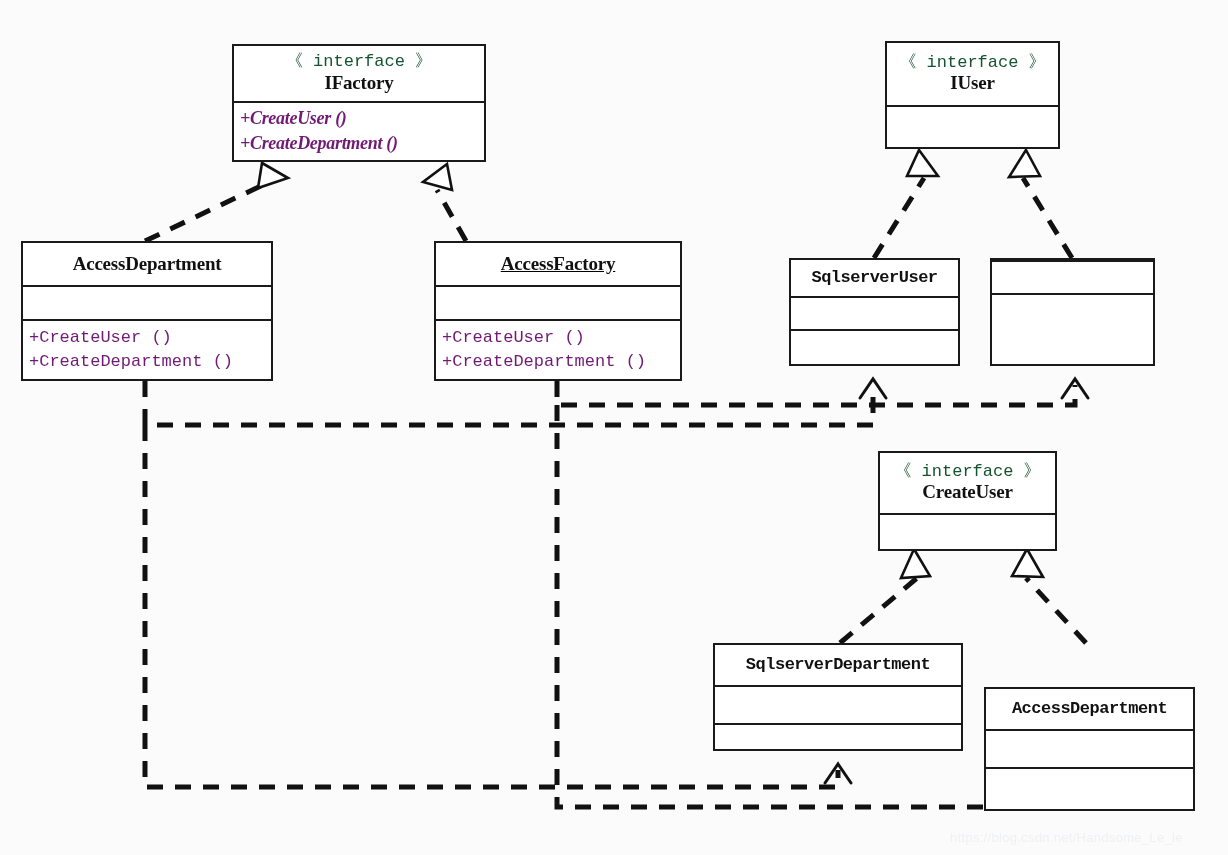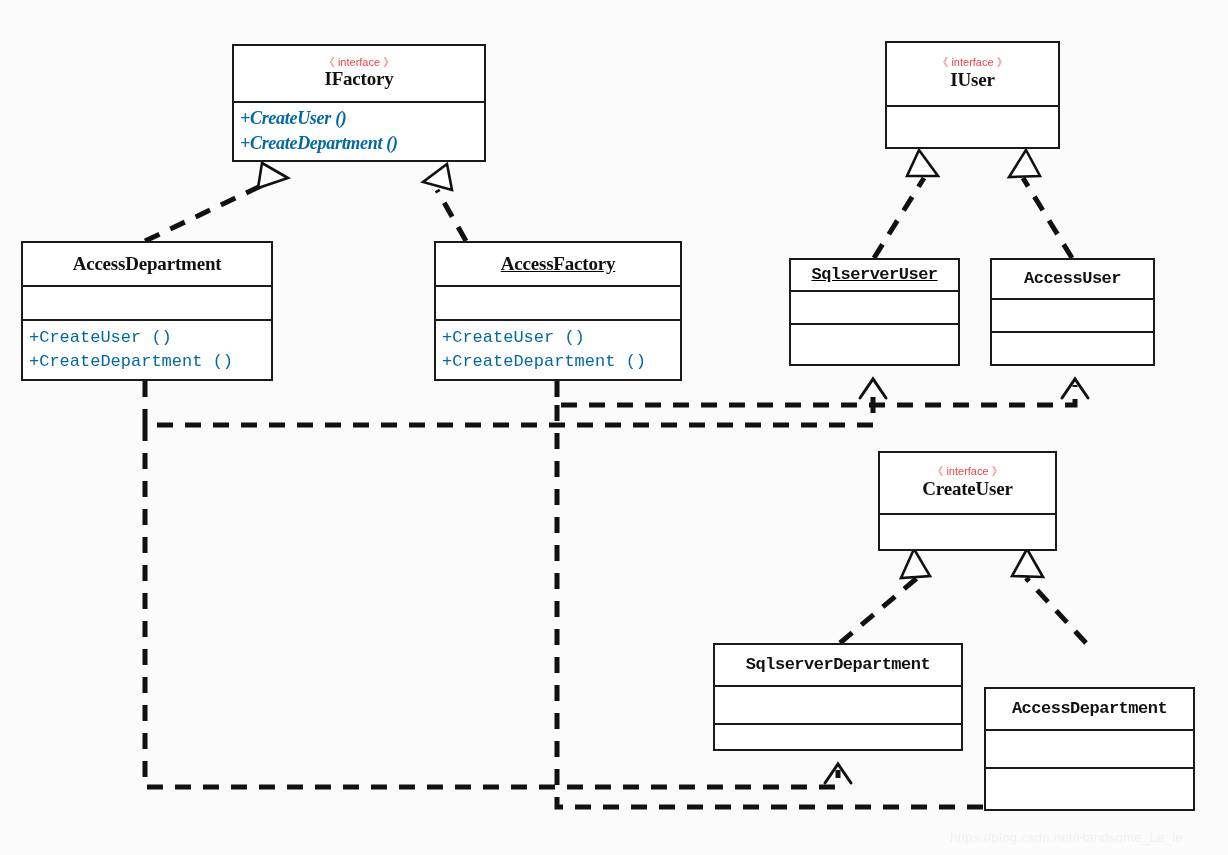--- a/index.html
+++ b/index.html
@@ -49,23 +49,23 @@
   }
   .uml-head {
     box-sizing: border-box;
     display: flex;
     flex-direction: column;
     align-items: center;
     justify-content: center;
     padding: 3px 4px 4px 4px;
   }
   .stereotype {
-    font-family: Liberation Sans, sans-serif;
-    font-size: 11px;
-    color: #ef4444;
+    font-family: Liberation Mono, monospace;
+    font-size: 17px;
+    color: #14532d;
     line-height: 1.15;
     white-space: nowrap;
   }
   .cls-name {
     font-family: "Liberation Serif", "DejaVu Serif", serif;
     font-weight: bold;
     font-size: 19px;
     color: #111111;
     line-height: 1.15;
     white-space: nowrap;
@@ -83,21 +83,21 @@
   .uml-compartment {
     box-sizing: border-box;
     padding: 3px 6px;
     display: flex;
     flex-direction: column;
     justify-content: center;
   }
   .member {
     font-family: "Liberation Mono", "DejaVu Sans Mono", monospace;
     font-size: 17px;
-    color: #0369a1;
+    color: #701a75;
     line-height: 1.42;
     white-space: nowrap;
   }
   .member.italic {
     font-style: italic;
     font-family: "Liberation Serif", "DejaVu Serif", serif;
     font-weight: bold;
     font-size: 18px;
     letter-spacing: -0.3px;
   }
@@ -205,31 +205,28 @@
 
   <div class="uml-box" style="left:885px; top:41px; width:175px; height:108px;">
     <div class="uml-head" style="height:62px;">
       <div class="stereotype">《 interface 》</div>
       <div class="cls-name">IUser</div>
     </div>
     <div class="uml-compartment uml-sep" style="flex:1;"></div>
   </div>
 
   <div class="uml-box" style="left:789px; top:258px; width:171px; height:108px;">
-    <div class="uml-head" style="height:30px;text-decoration:underline;">
+    <div class="uml-head" style="height:36px;">
       <div class="cls-name mono">SqlserverUser</div>
     </div>
     <div class="uml-compartment uml-sep" style="height:33px;"></div>
     <div class="uml-compartment uml-sep" style="flex:1;"></div>
   </div>
 
   <div class="uml-box" style="left:990px; top:258px; width:165px; height:108px;">
-    <div class="uml-head" style="height:38px;">
-      <div class="cls-name mono">AccessUser</div>
-    </div>
     <div class="uml-compartment uml-sep" style="height:33px;"></div>
     <div class="uml-compartment uml-sep" style="flex:1;"></div>
   </div>
 
   <div class="uml-box" style="left:878px; top:451px; width:179px; height:100px;">
     <div class="uml-head" style="height:60px;">
       <div class="stereotype">《 interface 》</div>
       <div class="cls-name">CreateUser</div>
     </div>
     <div class="uml-compartment uml-sep" style="flex:1;"></div>

